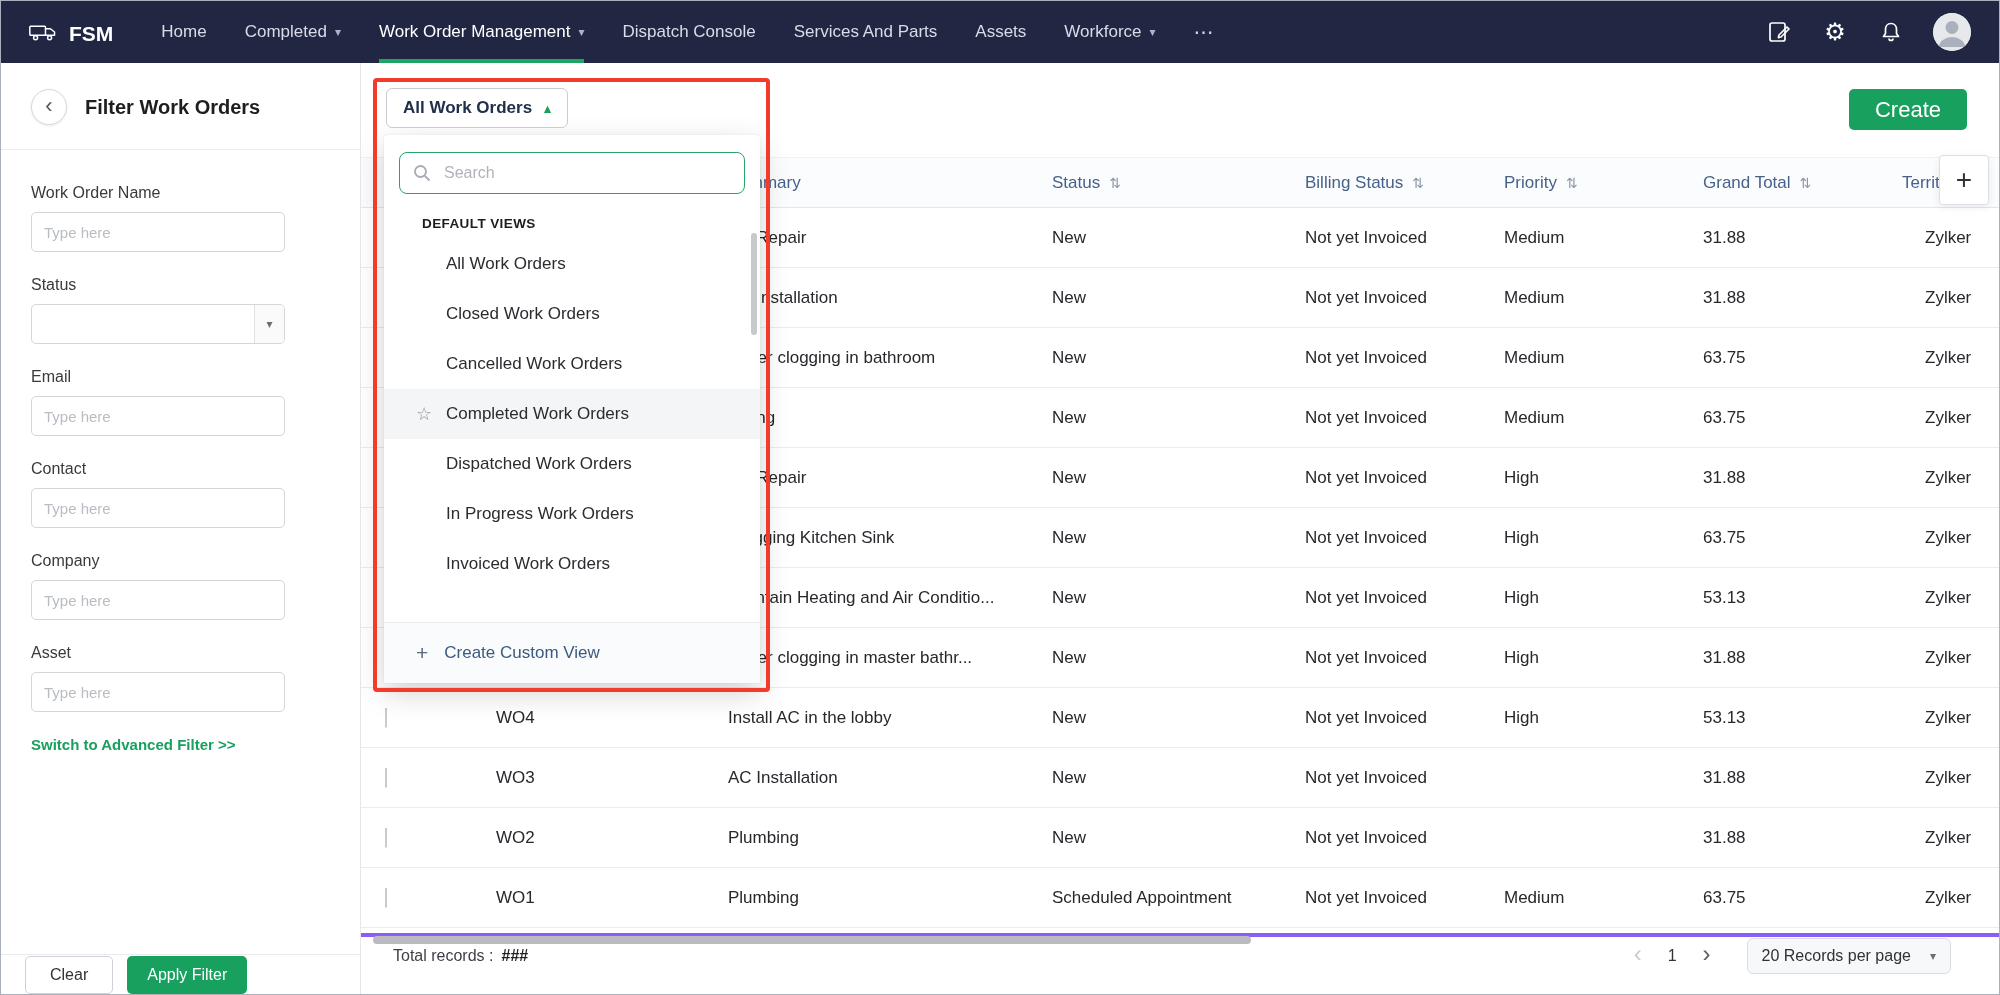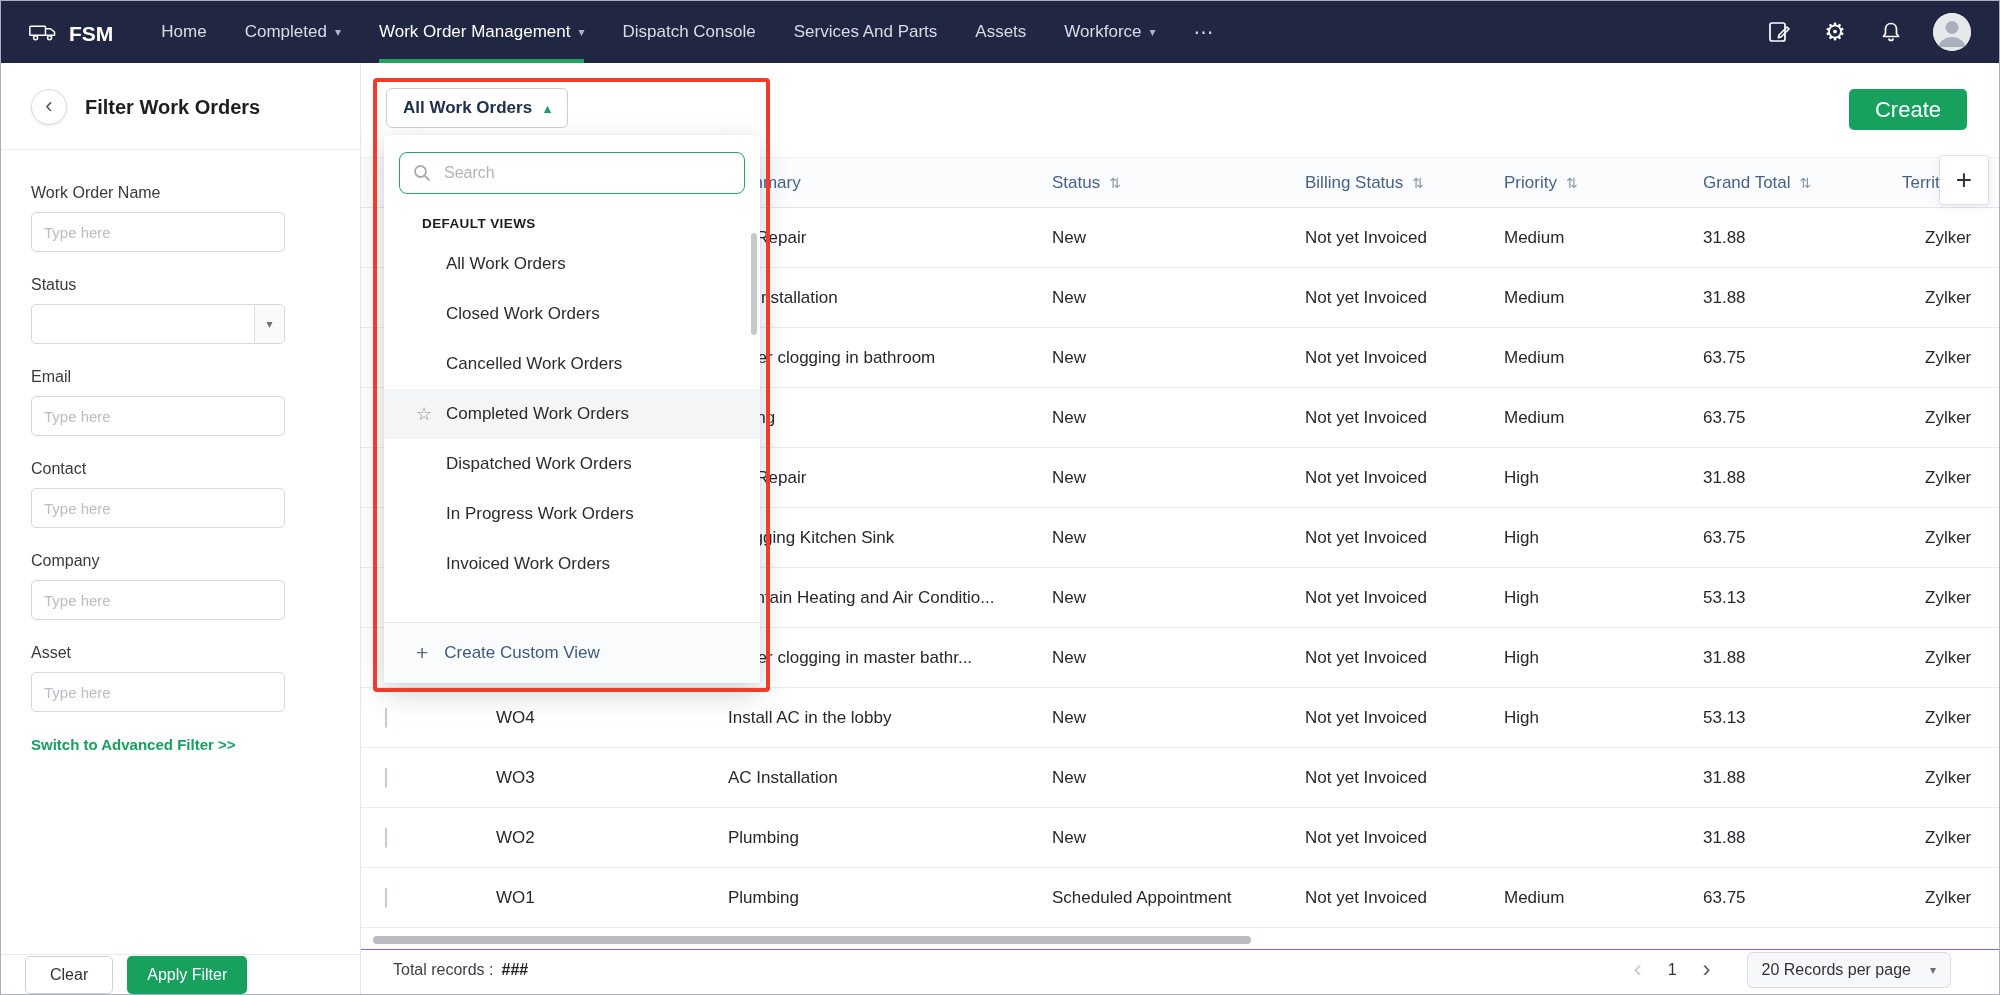--- a/index.html
+++ b/index.html
@@ -72,21 +72,21 @@
   .star-icon { position:absolute; left:32px; color:#8f949b; font-size:18px; }
   .panel-footer { position:absolute; left:0; right:0; bottom:0; height:61px; background:#fafbfc; border-top:1px solid #e7e9ec; display:flex; align-items:center; padding-left:32px; gap:16px; font-size:17px; color:#3c5a80; cursor:pointer; }
   .footer-plus { color:#5f6b7a; font-size:21px; }
   .panel-scroll { position:absolute; right:3px; top:98px; width:6px; height:102px; background:#c8c9cc; border-radius:3px; cursor:pointer; }
 
   
   .annotation { position:absolute; left:372px; top:77px; width:397px; height:614px; border:4px solid #F23B2A; border-radius:4px; z-index:60; pointer-events:none; }
 
   
   .hscroll-thumb { position:absolute; left:12px; bottom:50px; width:878px; height:8px; background:#b9bbc0; border-radius:4px; cursor:pointer; z-index:6; }
-  .main-footer { position:absolute; left:0; right:0; bottom:0; height:45px; background:#fff; border-top:1px solid #8b5cf6; display:flex; align-items:center; padding:0 48px 4px 32px; z-index:5; }
+  .main-footer { position:absolute; left:0; right:0; bottom:16px; height:45px; background:#fff; border-top:4px solid #8b5cf6; display:flex; align-items:center; padding:0 48px 4px 32px; z-index:5; }
   .total-label { font-size:16px; color:#3c3f45; }
   .total-value { font-size:16px; font-weight:bold; color:#222; margin-left:8px; }
   .pagination { margin-left:auto; display:flex; align-items:center; gap:26px; }
   .page-chev { font-size:24px; line-height:1; cursor:pointer; padding-bottom:3px; }
   .page-chev.prev { color:#c6c9cf; }
   .page-chev.next { color:#5a5e66; }
   .page-num { font-size:16px; color:#333; }
   .per-page { height:36px; display:flex; align-items:center; gap:19px; background:#f7f8fa; border:1px solid #d9dce3; border-radius:6px; padding:0 14px; font-size:16px; color:#2f3238; cursor:pointer; margin-left:10px; }
   .per-page .caret { color:#6a6e76; font-size:12px; }
 </style>

